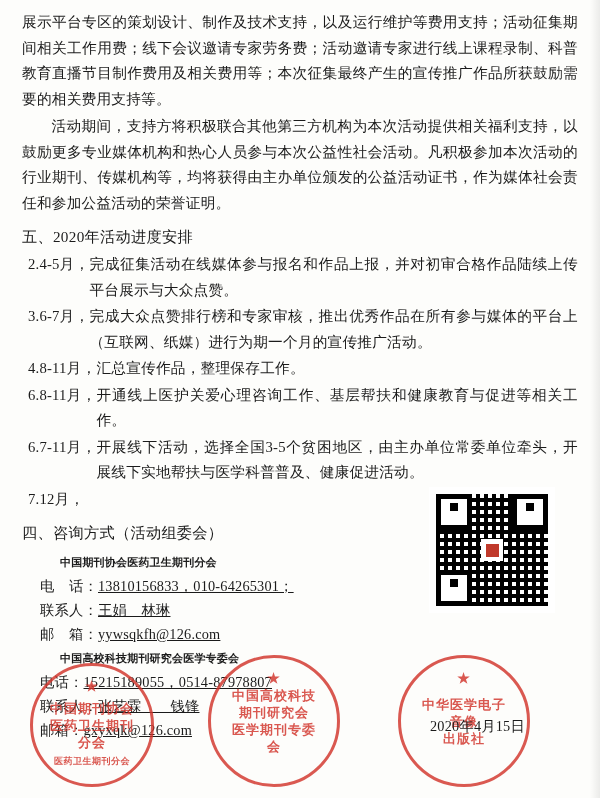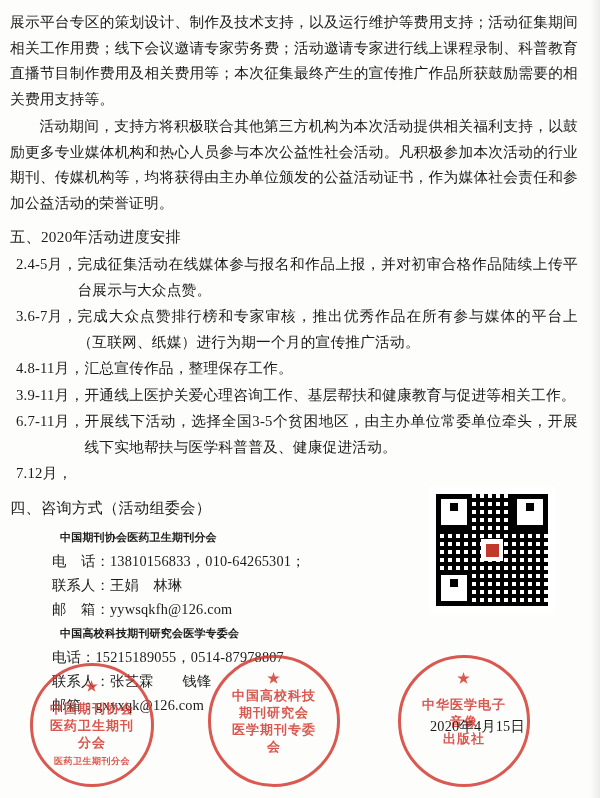--- a/index.html
+++ b/index.html
@@ -16,21 +16,21 @@
     overflow: hidden;
   }
   .page {
     position: relative;
     width: 600px;
     height: 798px;
     padding: 0;
     box-sizing: border-box;
   }
   .body-text {
-    padding: 10px 22px 0 10px;
+    padding: 10px 22px 0 22px;
   }
   p.para {
     margin: 0 0 2px 0;
     font-size: 14.7px;
     line-height: 25.5px;
     text-align: justify;
     text-justify: inter-ideograph;
     letter-spacing: 0.2px;
   }
   p.indent2 {
@@ -66,21 +66,22 @@
     font-size: 11px;
     font-weight: bold;
     line-height: 24px;
     letter-spacing: 0.2px;
     margin-left: 20px;
   }
   .contact-line {
     font-size: 14.3px;
     line-height: 24px;
     letter-spacing: 0.2px;
-    margin-left: 12px;
+    margin-left: 0;
+    text-decoration: underline;
   }
   .contact-line .lbl {
     display: inline-block;
   }
   .qr {
     position: absolute;
     left: 430px;
     top: 488px;
     width: 112px;
     height: 112px;
@@ -199,21 +200,21 @@
     </div>
     <div class="sched-item">
       <span class="sched-num">3.6-7月，</span>
       <span class="sched-body">完成大众点赞排行榜和专家审核，推出优秀作品在所有参与媒体的平台上（互联网、纸媒）进行为期一个月的宣传推广活动。</span>
     </div>
     <div class="sched-item">
       <span class="sched-num">4.8-11月，</span>
       <span class="sched-body">汇总宣传作品，整理保存工作。</span>
     </div>
     <div class="sched-item">
-      <span class="sched-num">3.9-11月，</span>
+      <span class="sched-num">6.8-11月，</span>
       <span class="sched-body">开通线上医护关爱心理咨询工作、基层帮扶和健康教育与促进等相关工作。</span>
     </div>
     <div class="sched-item">
       <span class="sched-num">6.7-11月，</span>
       <span class="sched-body">开展线下活动，选择全国3-5个贫困地区，由主办单位常委单位牵头，开展线下实地帮扶与医学科普普及、健康促进活动。</span>
     </div>
     <div class="sched-item">
       <span class="sched-num">7.12月，</span>
     </div>
 

